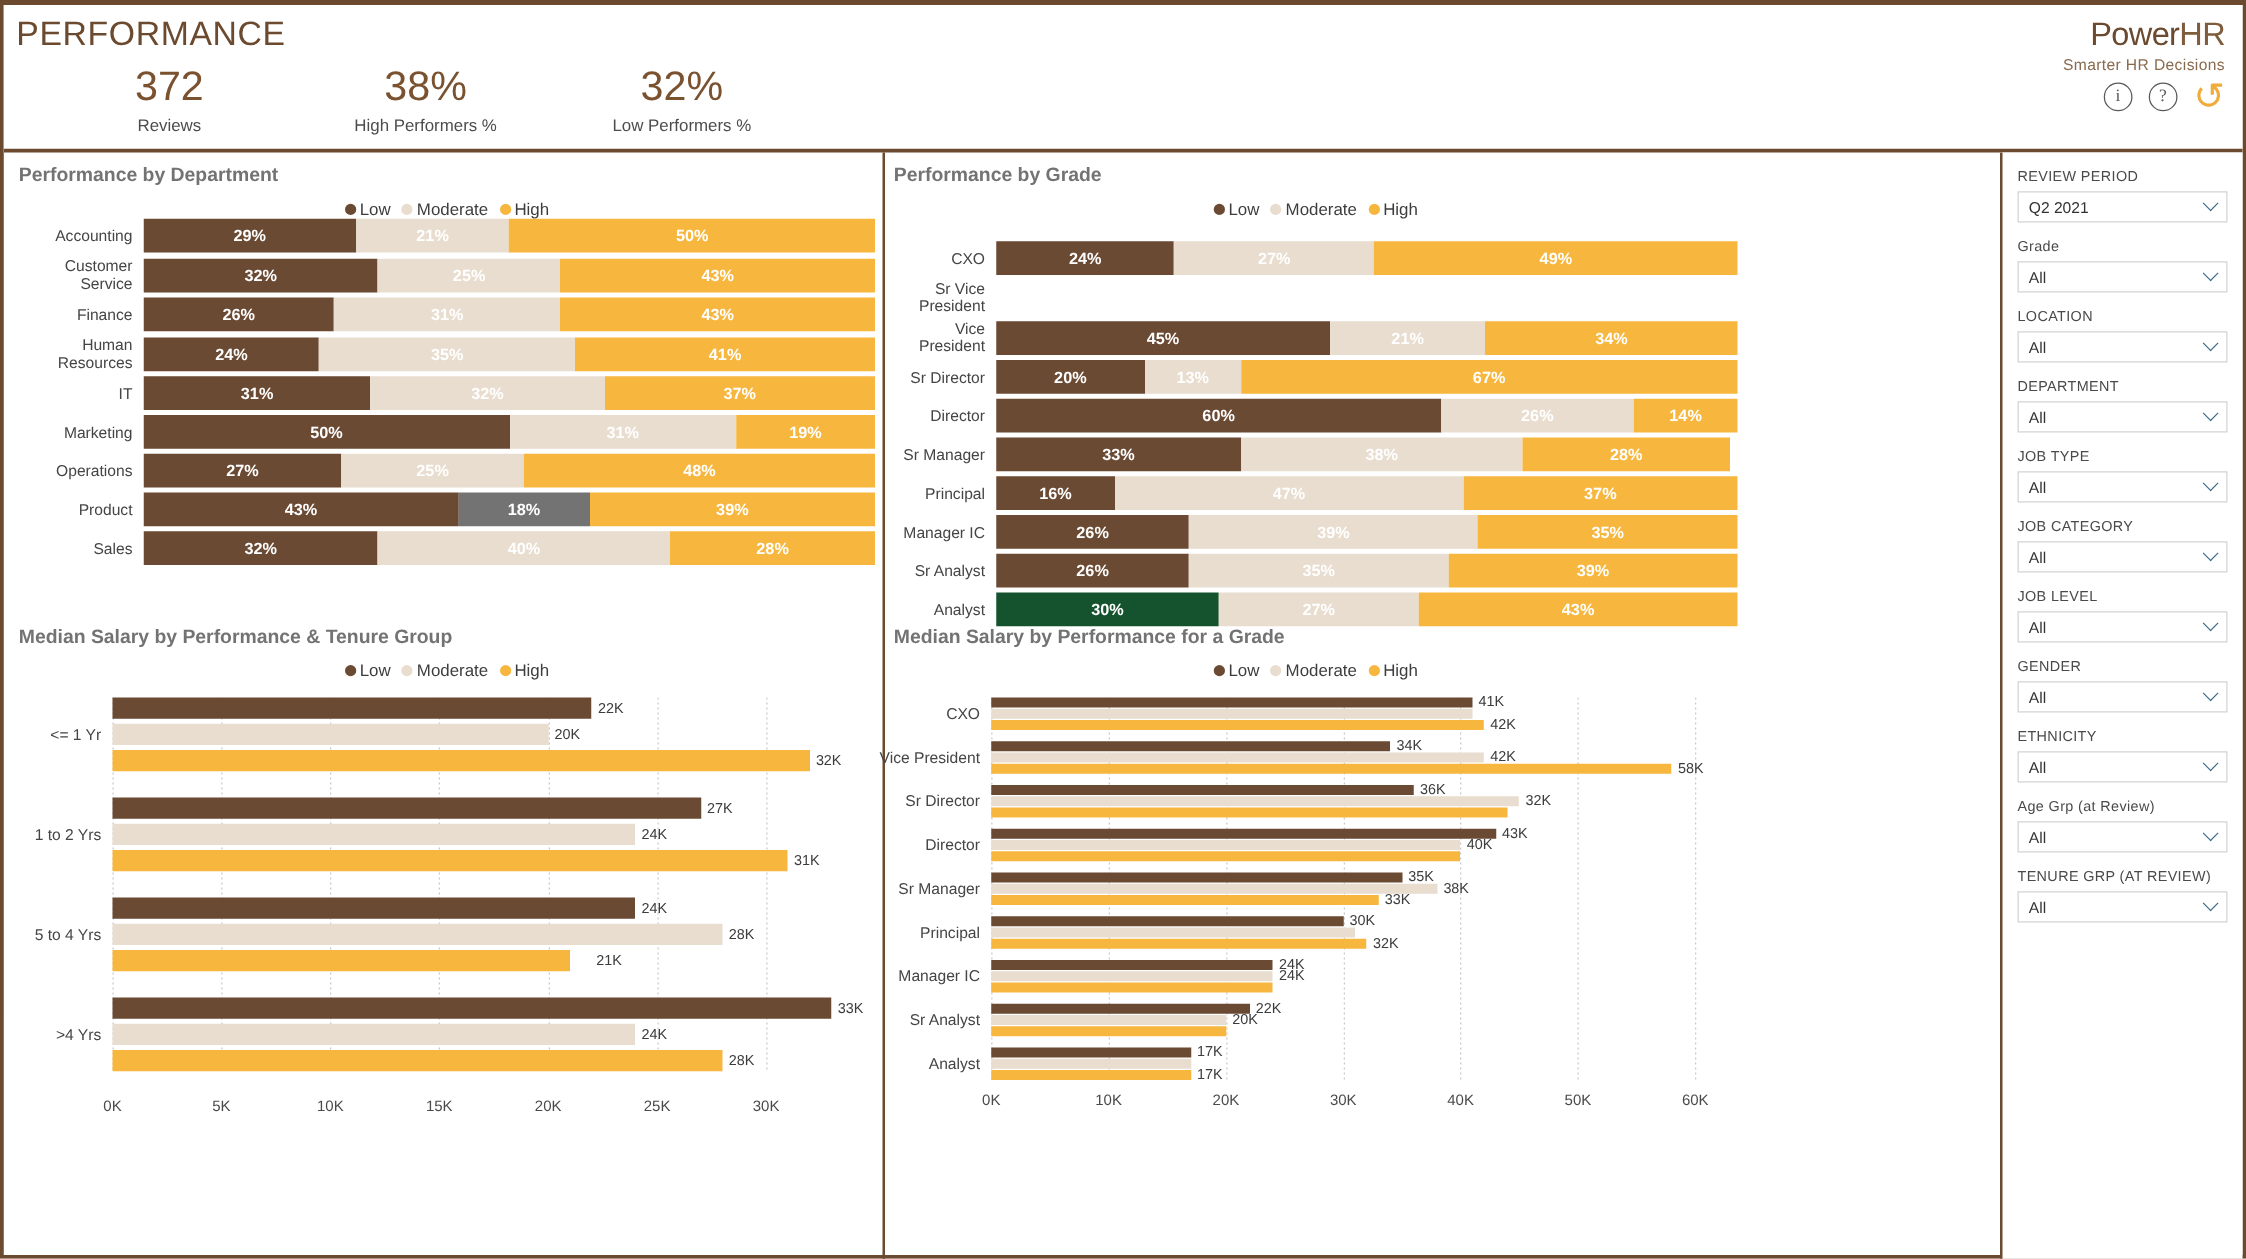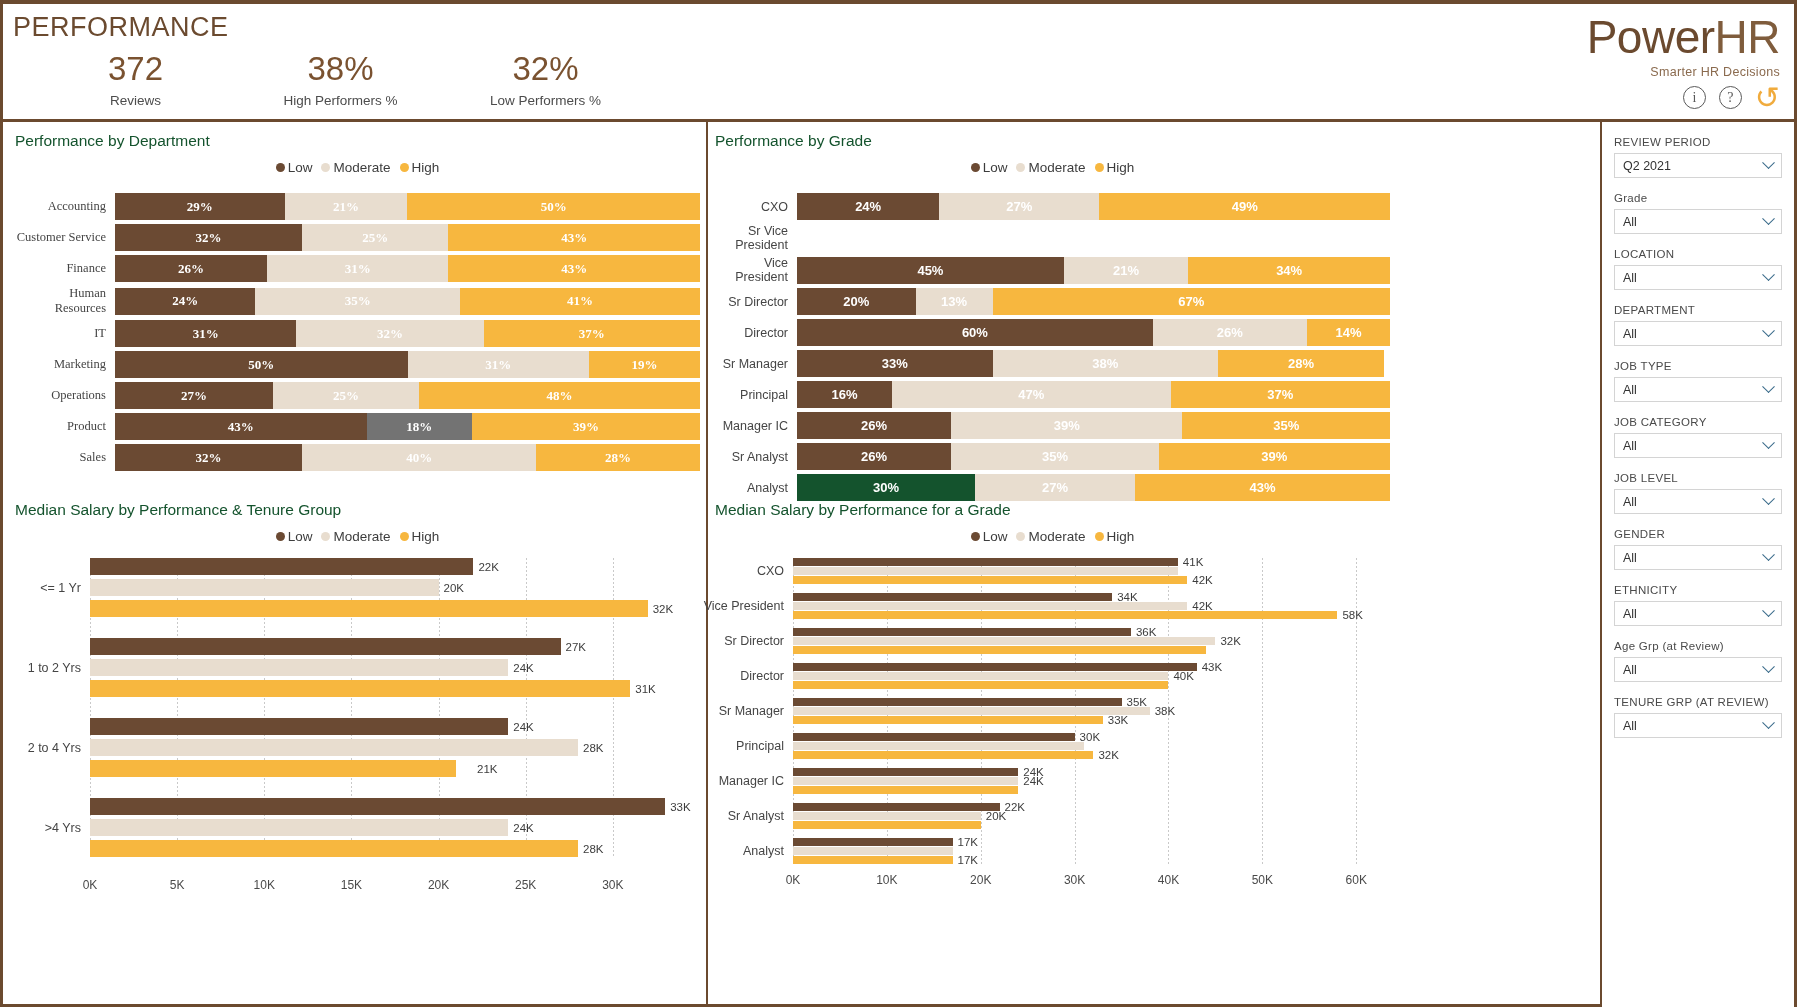--- a/index.html
+++ b/index.html
@@ -28,36 +28,36 @@
     position: absolute; left: 10px; top: 8px;
     font-size: 27px; color: #6b4a2f;
     letter-spacing: 0.5px; font-weight: 400;
   }
   .kpis { position: absolute; left: 30px; top: 48px; display: flex; }
   .kpi { width: 205px; text-align: center; }
   .kpi-value { font-size: 33px; color: #7a5230; line-height: 1.02; font-weight: 400; }
   .kpi-label { font-size: 13.5px; color: #4c4c4c; margin-top: 7px; }
 
   .brand { position: absolute; right: 14px; top: 10px; text-align: right; }
-  .brand-name { font-size: 46px; letter-spacing: -0.5px; line-height: 1; }
+  .brand-name { font-size: 26px; letter-spacing: -0.5px; line-height: 1; }
   .brand-name .b1 { color: #6b4a2f; }
   .brand-name .b2 { color: #7f5c3c; }
   .brand-tag { font-size: 12.5px; color: #8a6a4e; margin-top: 5px; letter-spacing: 0.3px; }
   .brand-icons { display: flex; justify-content: flex-end; gap: 13px; margin-top: 7px; align-items: center; }
   .circ-icon {
     width: 23px; height: 23px; border-radius: 50%;
     border: 1.6px solid #595959; color: #595959;
     font-size: 14px; display: flex; align-items: center; justify-content: center;
     font-family: "Liberation Serif", serif; cursor: pointer;
   }
   .undo-icon { color: #f0ab3d; font-size: 30px; line-height: 22px; cursor: pointer; }
 
   
   .panel { position: absolute; }
-  .panel-title { font-size: 15.5px; color: #14532d; }
+  .panel-title { font-size: 15.5px; color: #737373; font-weight: bold; }
 
   .legend { display: flex; gap: 9px; align-items: center; font-size: 13.5px; color: #3d3d3d; }
   .legend-item { display: flex; align-items: center; gap: 3px; }
   .dot { width: 9px; height: 9px; border-radius: 50%; display: inline-block; }
 
   
   .srow { display: flex; align-items: center; }
   .srow-label {
     font-size: 12.5px; color: #454545; text-align: right;
     padding-right: 9px; flex: 0 0 auto;
@@ -147,21 +147,21 @@
         </div>
       <div class="legend-item">
           <span class="dot" style="background:#e8ddcf"></span>
           <span>Moderate</span>
         </div>
       <div class="legend-item">
           <span class="dot" style="background:#f7b73f"></span>
           <span>High</span>
         </div>
     </div>
-    <div id="dept-rows" style="margin-top:18px;font-family:Liberation Serif, serif;">
+    <div id="dept-rows" style="">
         <div class="srow" style="margin-bottom: 4px;">
           <div class="srow-label" style="width: 100px;">Accounting</div>
           <div class="sbar" style="height: 27px;">
             <div class="seg" style="width: 29%; background: rgb(107, 74, 51);">29%</div>
             <div class="seg" style="width: 21%; background: rgb(232, 221, 207);">21%</div>
             <div class="seg" style="width: 50%; background: rgb(247, 183, 63);">50%</div>
           </div>
         </div>
         <div class="srow" style="margin-bottom: 4px;">
           <div class="srow-label" style="width: 100px;">Customer Service</div>
@@ -376,21 +376,21 @@
           <div class="gbar-wrap" style="height: 17px; margin-top: 4px;">
             <div class="gbar" style="width: 418.286px; height: 17px; background: rgb(232, 221, 207);"></div>
             <span class="gval">24K</span>
           </div>
           <div class="gbar-wrap" style="height: 17px; margin-top: 4px;">
             <div class="gbar" style="width: 540.286px; height: 17px; background: rgb(247, 183, 63);"></div>
             <span class="gval">31K</span>
           </div>
         </div>
         <div class="ggroup" style="margin-left: 75px; margin-bottom: 21px;">
-          <div class="glabel">2 to 4 Yrs</div>
+          <div class="glabel">5 to 4 Yrs</div>
           <div class="gbar-wrap" style="height: 17px;">
             <div class="gbar" style="width: 418.286px; height: 17px; background: rgb(107, 74, 51);"></div>
             <span class="gval">24K</span>
           </div>
           <div class="gbar-wrap" style="height: 17px; margin-top: 4px;">
             <div class="gbar" style="width: 488px; height: 17px; background: rgb(232, 221, 207);"></div>
             <span class="gval">28K</span>
           </div>
           <div class="gbar-wrap" style="height: 17px; margin-top: 4px; gap: 16px;">
             <div class="gbar" style="width: 366px; height: 17px; background: rgb(247, 183, 63);"></div>

